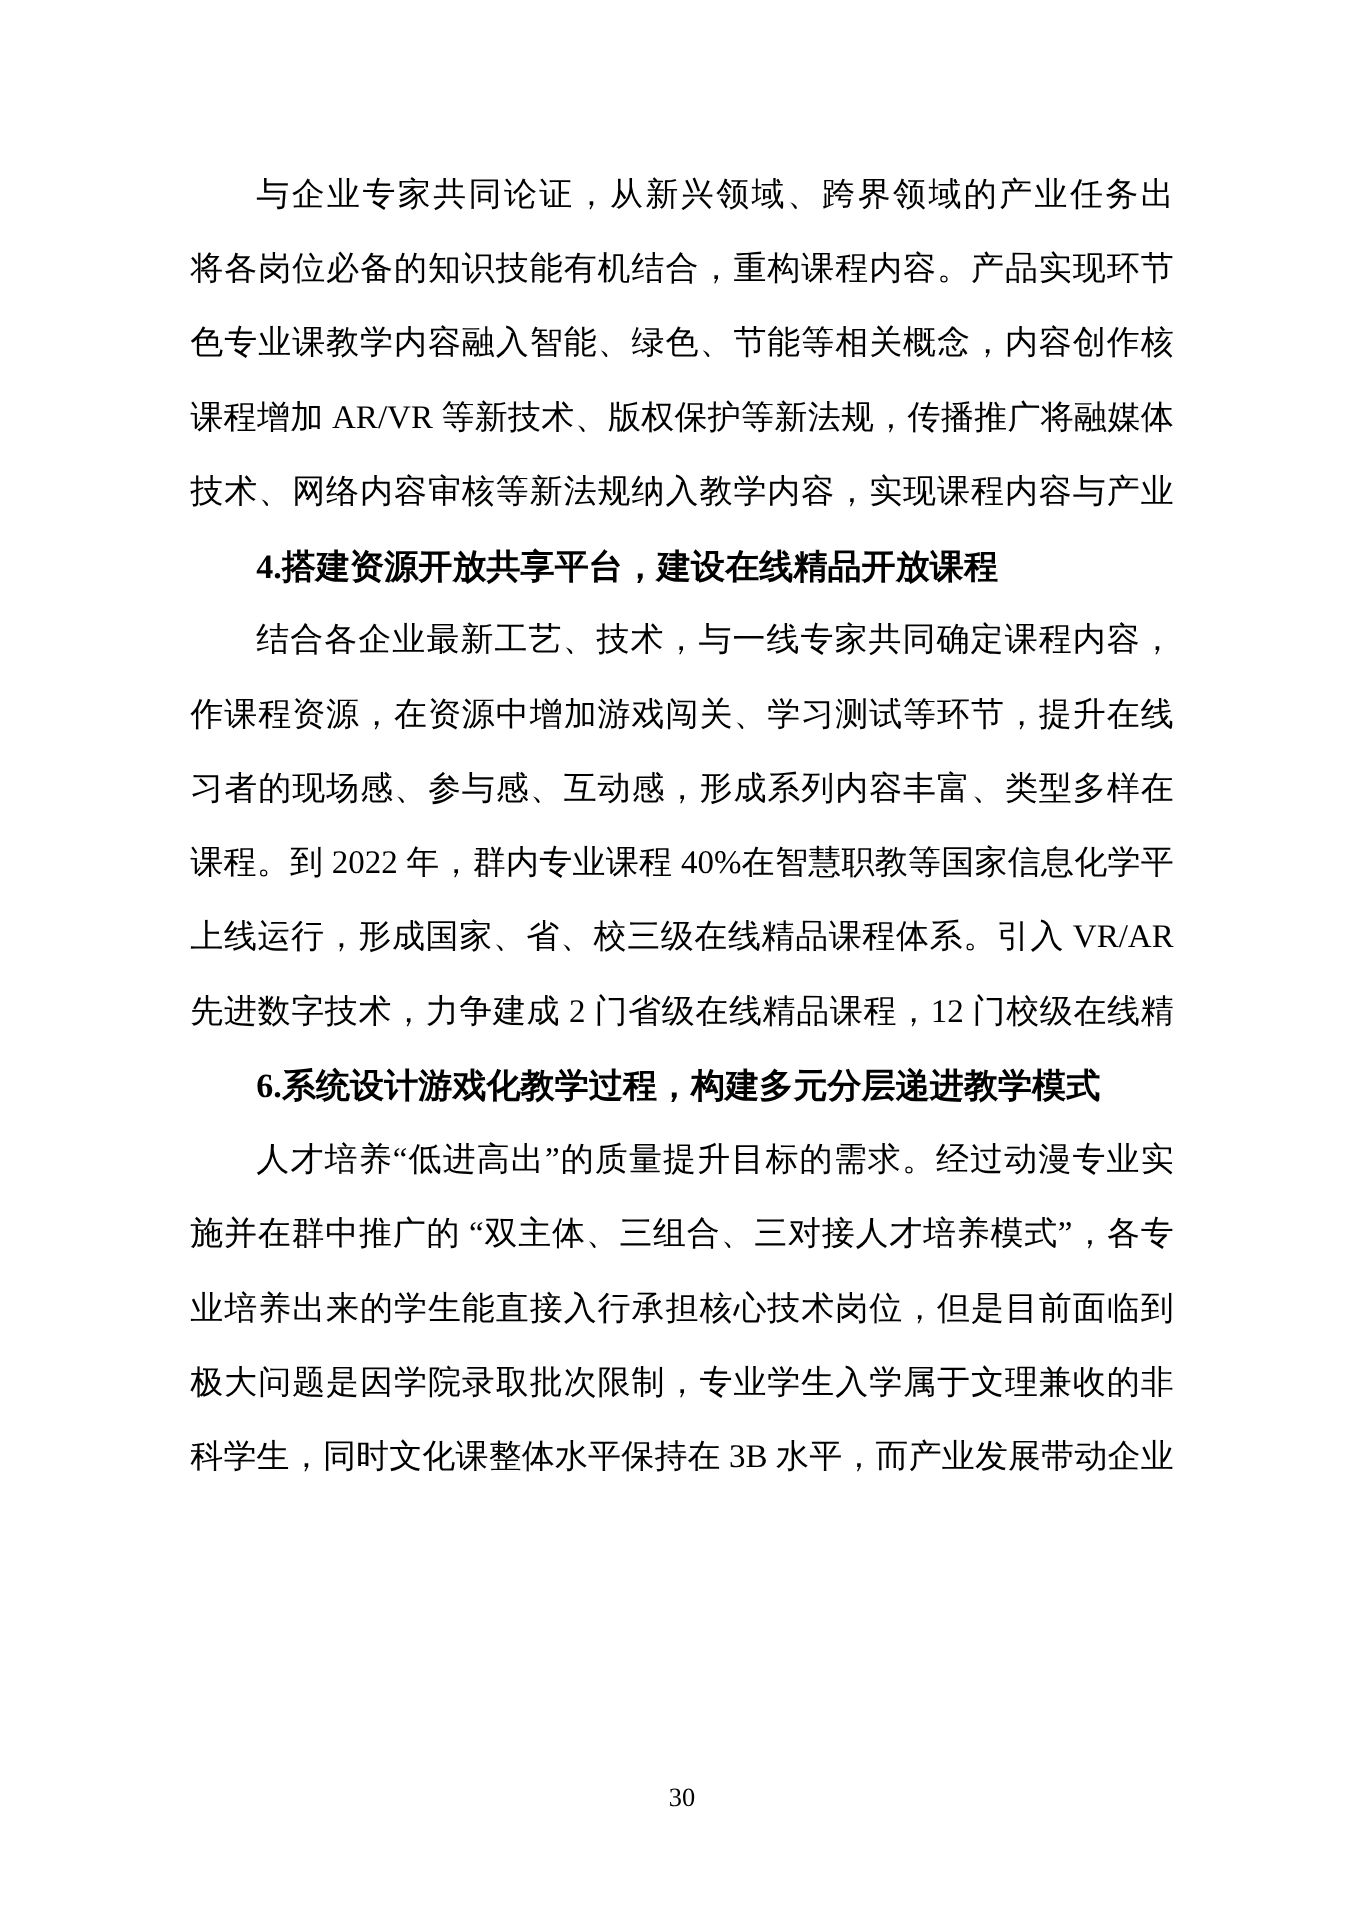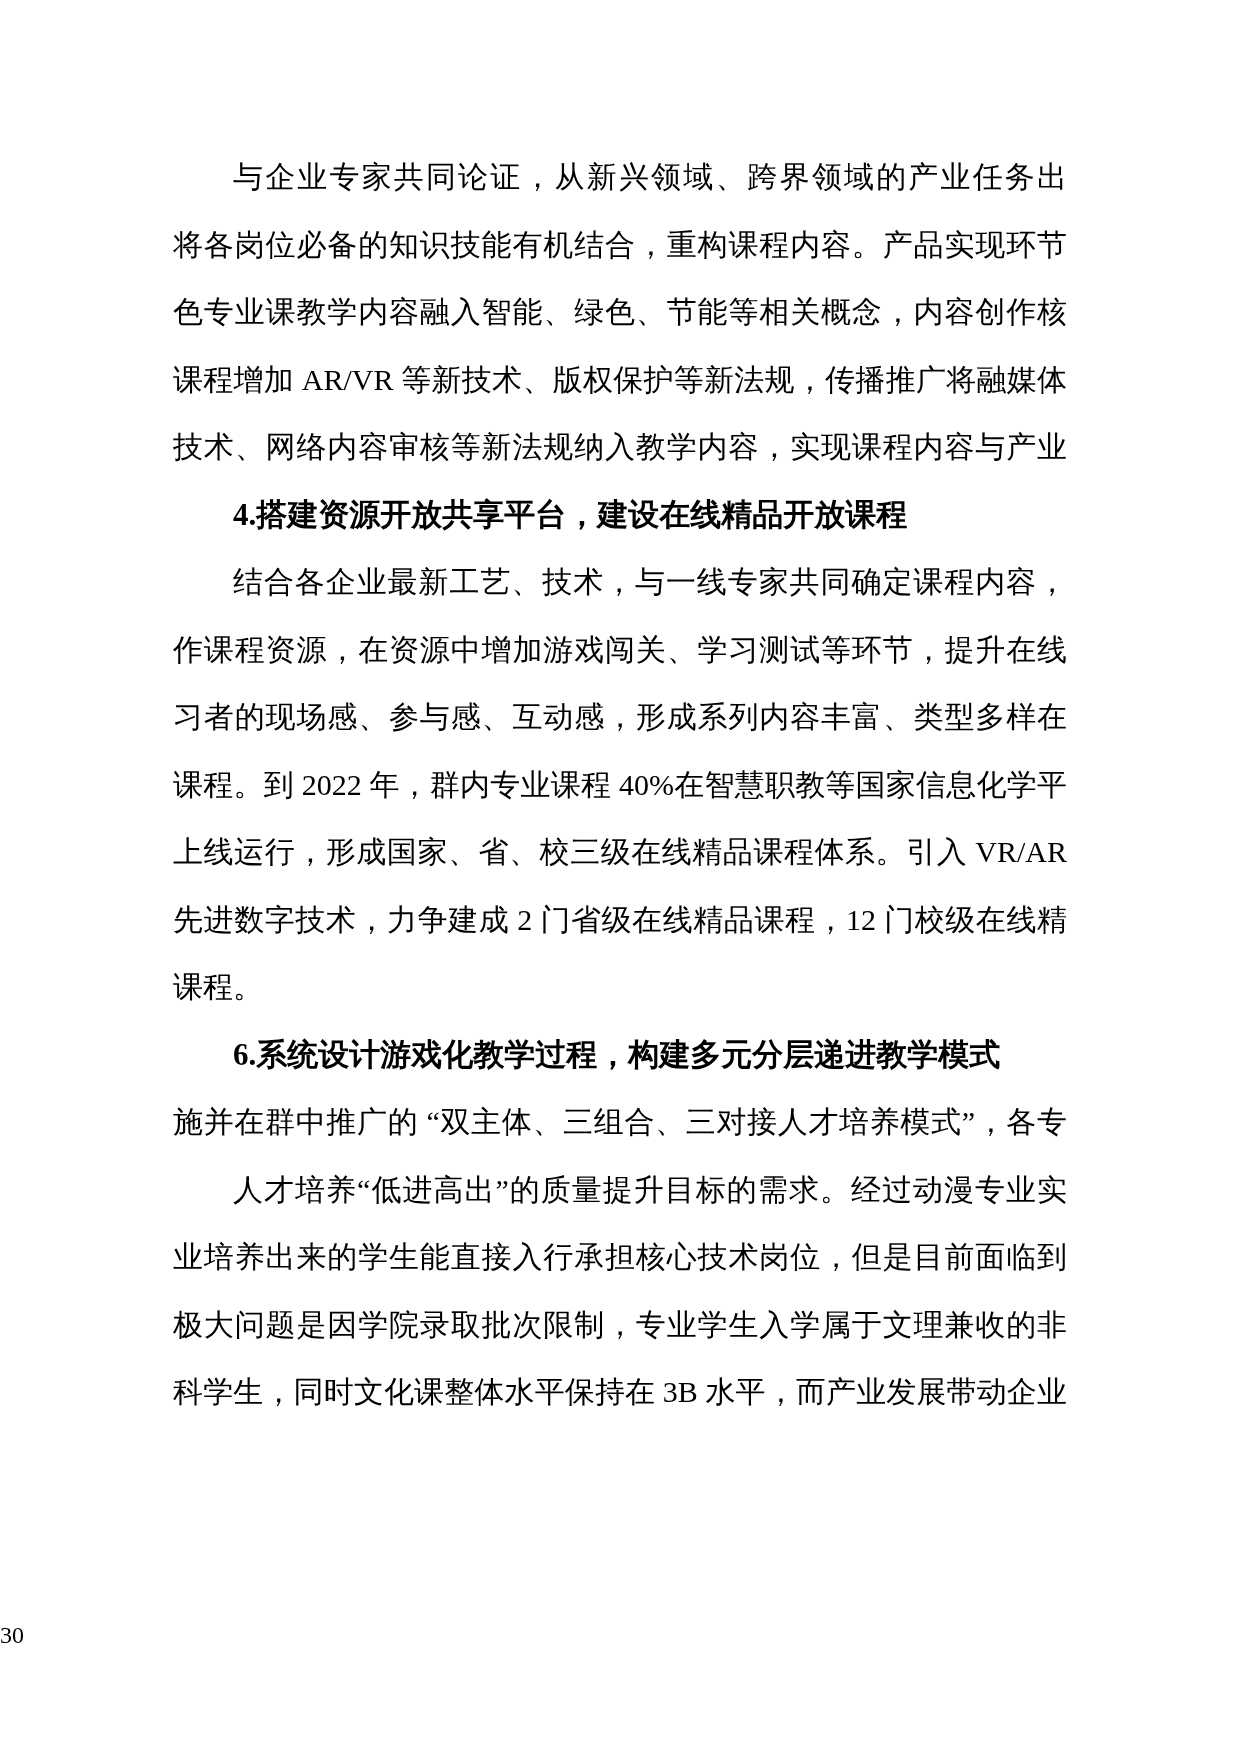--- a/index.html
+++ b/index.html
@@ -43,21 +43,21 @@
     text-align: center;
     text-align-last: left;
   }
   .pagenum {
     position: absolute;
     top: 1620px;
     left: 0;
     width: 100%;
     height: 30px;
     line-height: 30px;
-    text-align: left;
+    text-align: center;
     font-size: 24px;
     color: #000000;
   }
 </style>
 </head>
 <body>
 
 <div class="page">
   <div class="textblock">
     <div class="line body justify indent">与企业专家共同论证，从新兴领域、跨界领域的产业任务出发，</div>
@@ -65,22 +65,21 @@
     <div class="line body justify">色专业课教学内容融入智能、绿色、节能等相关概念，内容创作核心</div>
     <div class="line body justify">课程增加 AR/VR 等新技术、版权保护等新法规，传播推广将融媒体新</div>
     <div class="line body justify">技术、网络内容审核等新法规纳入教学内容，实现课程内容与产业技</div>
     <div class="line heading indent">4.搭建资源开放共享平台，建设在线精品开放课程</div>
     <div class="line body justify indent">结合各企业最新工艺、技术，与一线专家共同确定课程内容，制</div>
     <div class="line body justify">作课程资源，在资源中增加游戏闯关、学习测试等环节，提升在线学</div>
     <div class="line body justify">习者的现场感、参与感、互动感，形成系列内容丰富、类型多样在线</div>
     <div class="line body justify">课程。到 2022 年，群内专业课程 40%在智慧职教等国家信息化学平台</div>
     <div class="line body justify">上线运行，形成国家、省、校三级在线精品课程体系。引入 VR/AR 等</div>
     <div class="line body justify">先进数字技术，力争建成 2 门省级在线精品课程，12 门校级在线精品</div>
-    <div class="line body">课程。</div>
     <div class="line heading indent">6.系统设计游戏化教学过程，构建多元分层递进教学模式</div>
+    <div class="line body justify indent">人才培养“低进高出”的质量提升目标的需求。经过动漫专业实</div>
     <div class="line body justify">施并在群中推广的 “双主体、三组合、三对接人才培养模式”，各专</div>
-    <div class="line body justify indent">人才培养“低进高出”的质量提升目标的需求。经过动漫专业实</div>
     <div class="line body justify">业培养出来的学生能直接入行承担核心技术岗位，但是目前面临到的</div>
     <div class="line body justify">极大问题是因学院录取批次限制，专业学生入学属于文理兼收的非术</div>
     <div class="line body justify">科学生，同时文化课整体水平保持在 3B 水平，而产业发展带动企业项</div>
   </div>
   <div class="pagenum">30</div>
 </div>
 
 </body></html>

